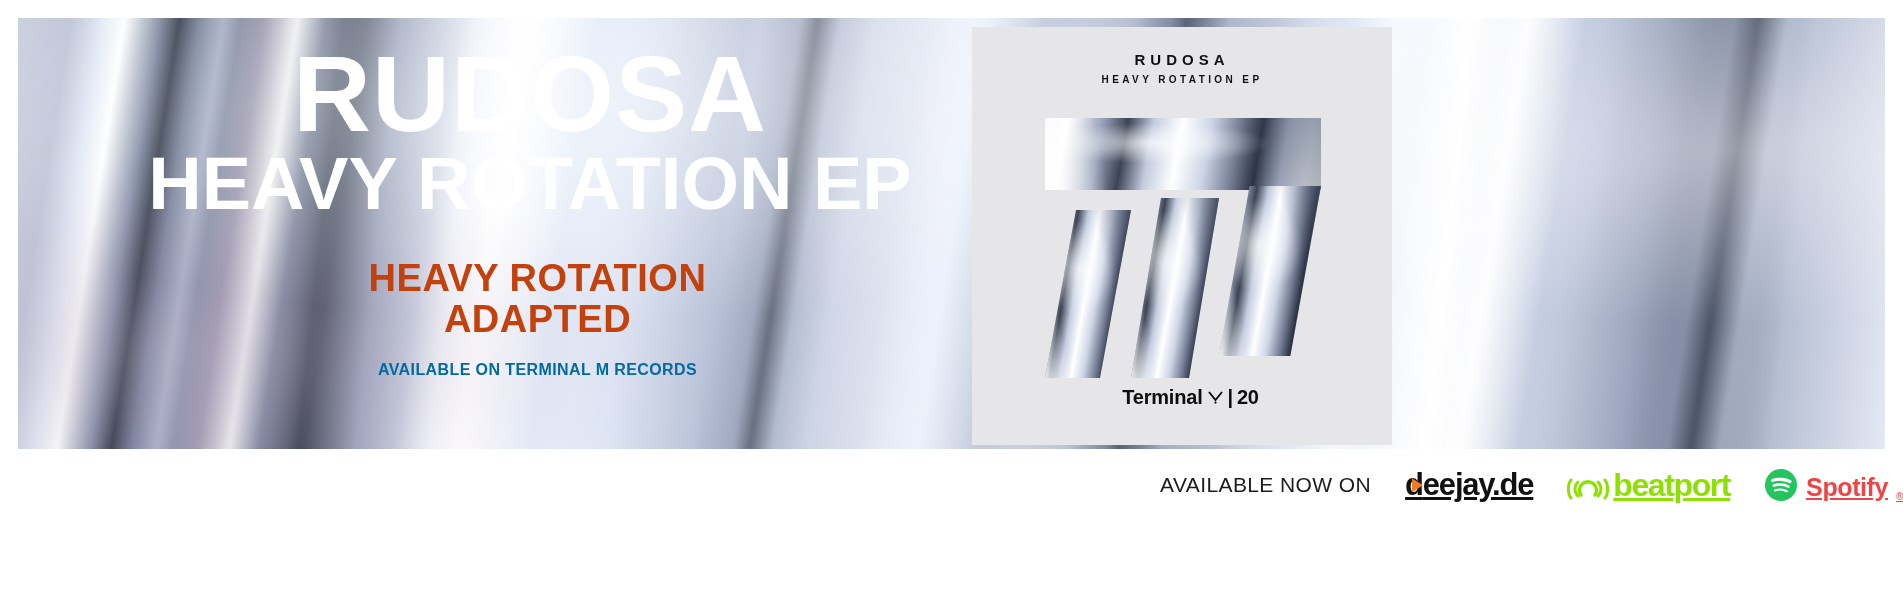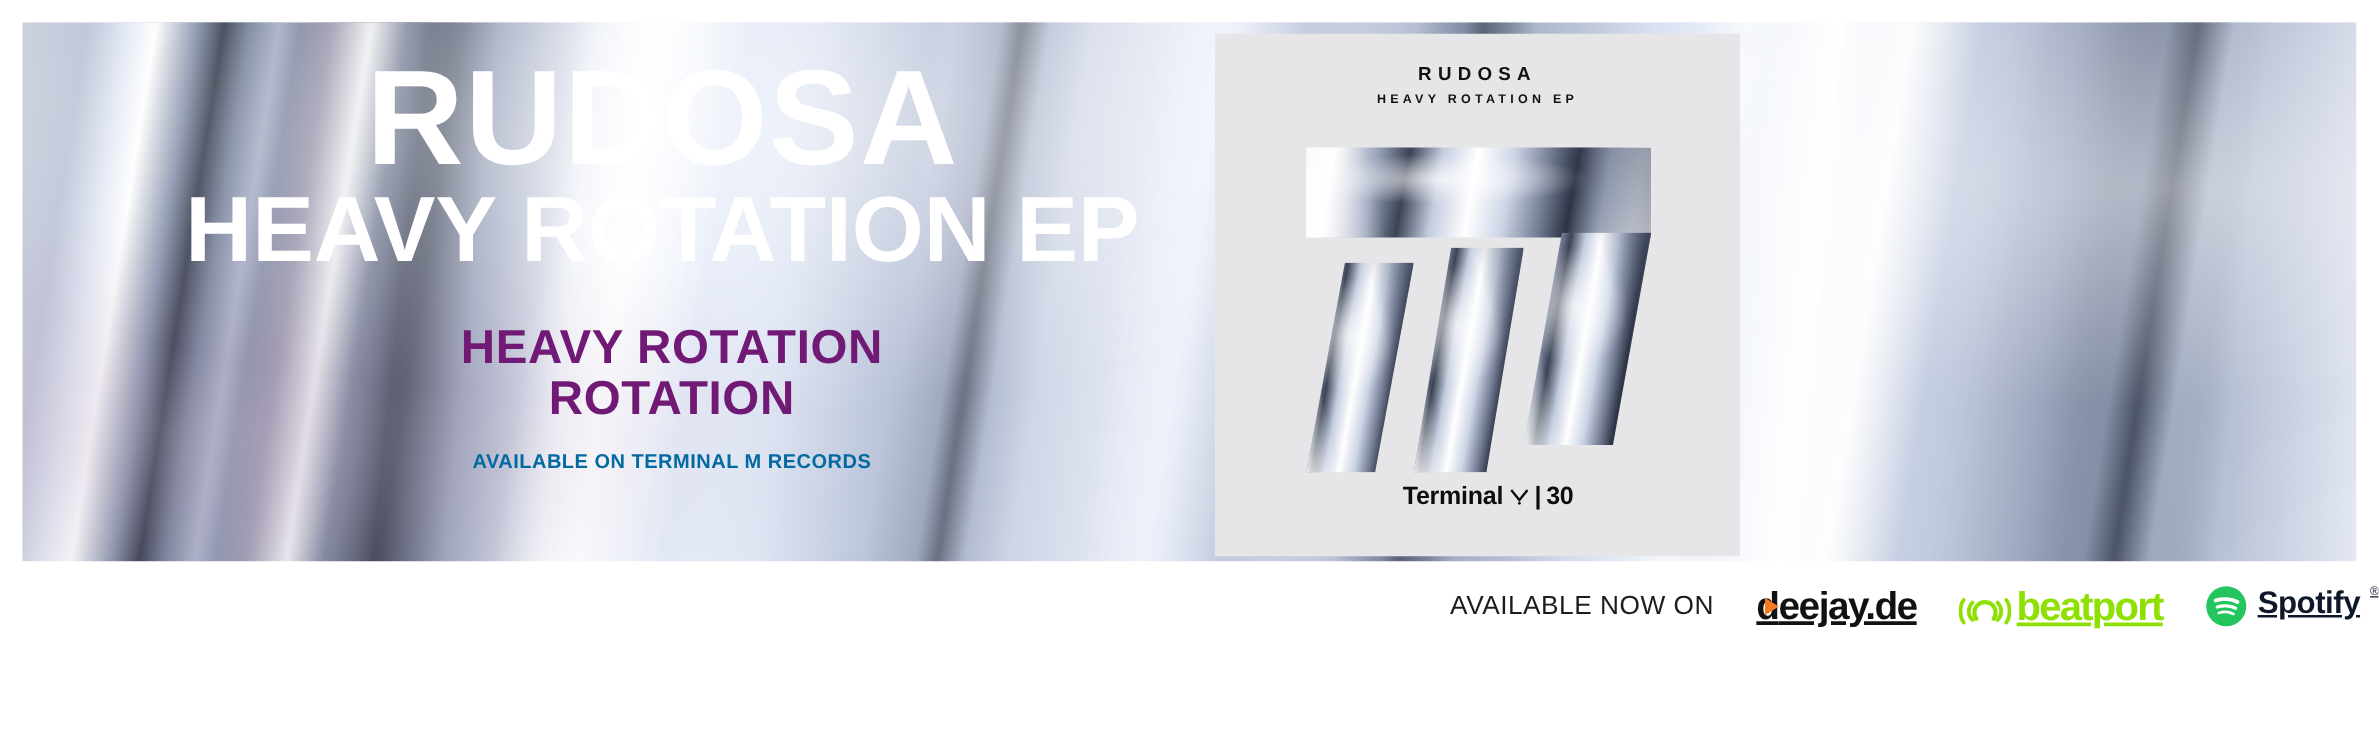--- a/index.html
+++ b/index.html
@@ -209,21 +209,21 @@
     left: 0;
     top: 258px;
     width: 1075px;
     text-align: center;
     z-index: 5;
   }
   .track {
     font-size: 38px;
     line-height: 1.07;
     font-weight: 700;
-    color: #701a75;
+    color: #c2410c;
     letter-spacing: 0.5px;
     margin: 0;
     white-space: nowrap;
   }
   .label-line {
     margin-top: 22px;
     font-size: 16px;
     font-weight: 700;
     color: #0369a1;
     letter-spacing: 0.4px;
@@ -365,23 +365,23 @@
     gap: 4px;
     color: #8ee000;
     font-size: 32px;
     font-weight: 700;
     letter-spacing: -1.4px;
   }
   .bp-mark svg { display: block; }
 
   .logo-spotify {
     display: inline-flex;
-    align-items: flex-start;
+    align-items: flex-end;
     gap: 8px;
-    color: #0f172a;
+    color: #ef4444;
     font-size: 25px;
     font-weight: 700;
     letter-spacing: -0.4px;
   }
   .sp-mark svg { display: block; }
   .sp-reg {
     font-size: 10px;
     vertical-align: super;
     font-weight: 400;
   }
@@ -404,21 +404,21 @@
     <div class="sheen"></div>
   </div>
 
   <div class="headline">
     <div class="artist-name">RUDOSA</div>
     <div class="ep-title">HEAVY ROTATION  EP</div>
   </div>
 
   <div class="tracklist">
     <div class="track">HEAVY ROTATION</div>
-    <div class="track">ROTATION</div>
+    <div class="track">ADAPTED</div>
     <div class="label-line">AVAILABLE ON TERMINAL M RECORDS</div>
   </div>
 
   <div class="cover">
     <div class="cover-head">
       <div class="cover-artist">RUDOSA</div>
       <div class="cover-title">HEAVY ROTATION EP</div>
     </div>
 
     <div class="cover-art">
@@ -431,21 +431,21 @@
     <div class="cover-logo">
       <span class="tm-logo">
         <span>Terminal</span>
         <span class="tm-m">
           <svg width="17" height="17" viewBox="0 0 17 17">
             <path d="M2 3 L8.5 11 L15 3" fill="none" stroke="#0d0d0d" stroke-width="1.9"></path>
             <circle cx="8.5" cy="13.6" r="1.1" fill="#0d0d0d"></circle>
           </svg>
         </span>
         <span>|</span>
-        <span>30</span>
+        <span>20</span>
       </span>
     </div>
   </div>
 
   <div class="footer">
     <span class="avail-now">AVAILABLE NOW ON</span>
 
     <a class="logo-deejay" href="#">
       <span class="deejay-tri"></span>
       <span>d</span>

